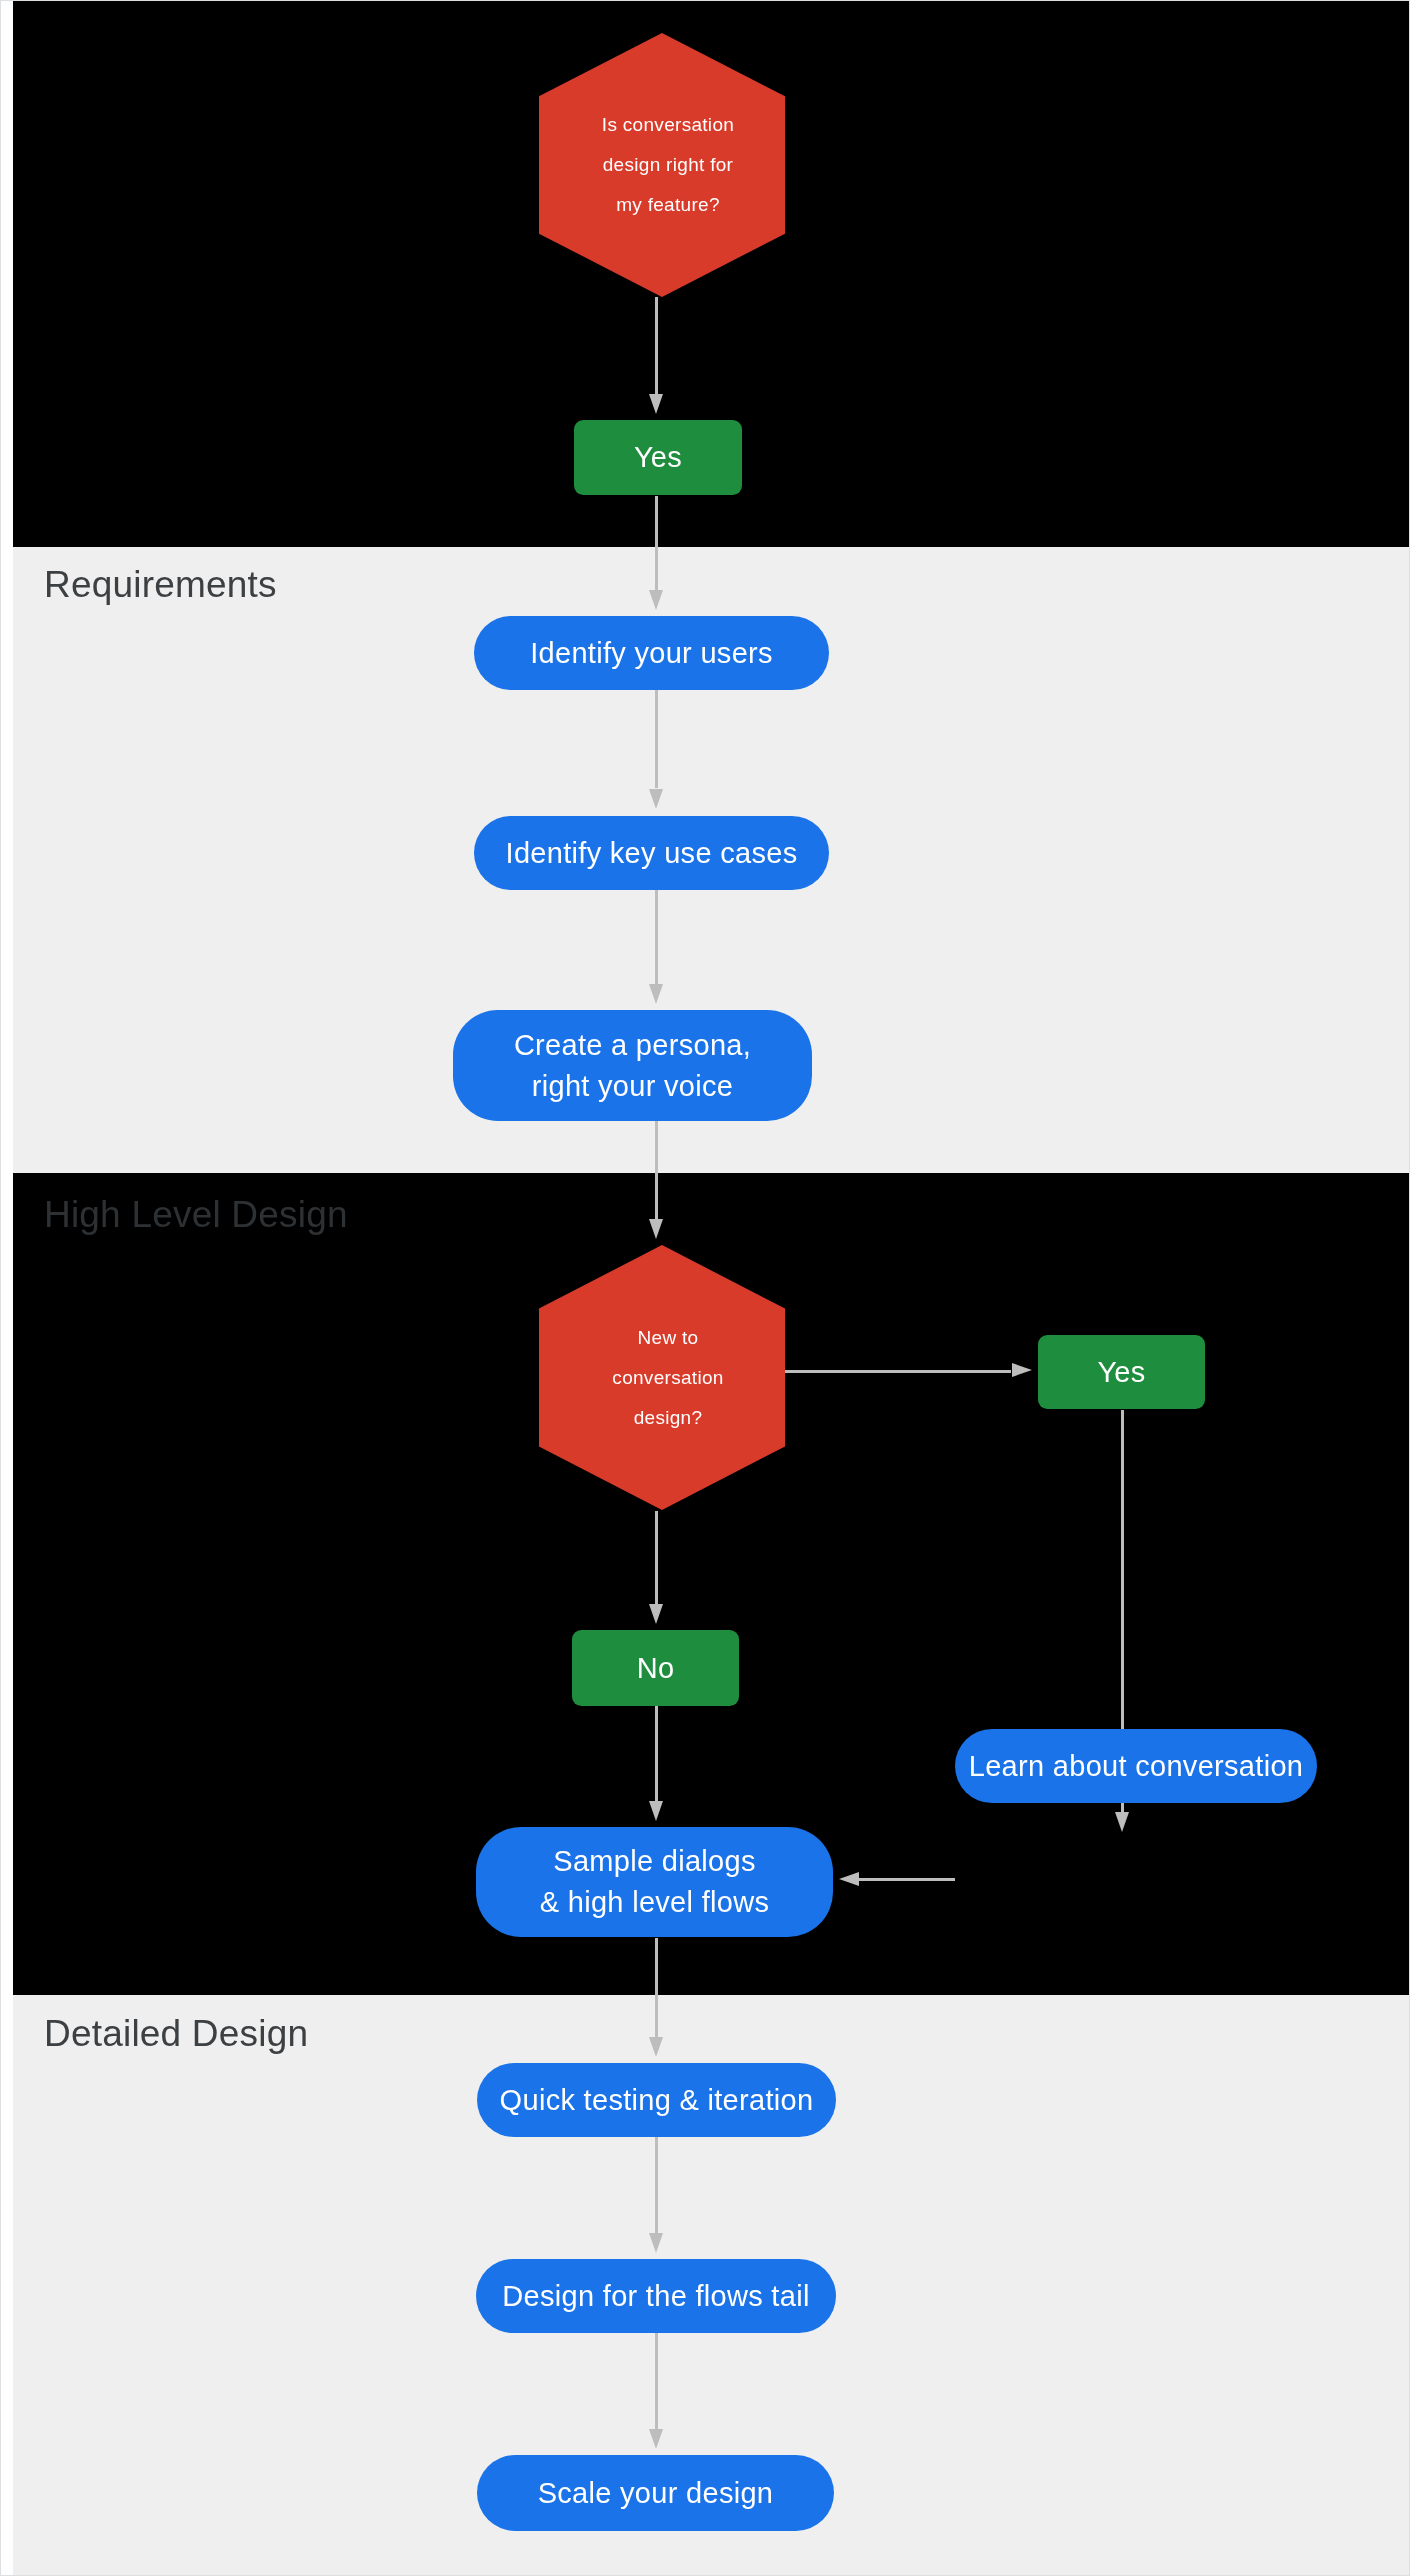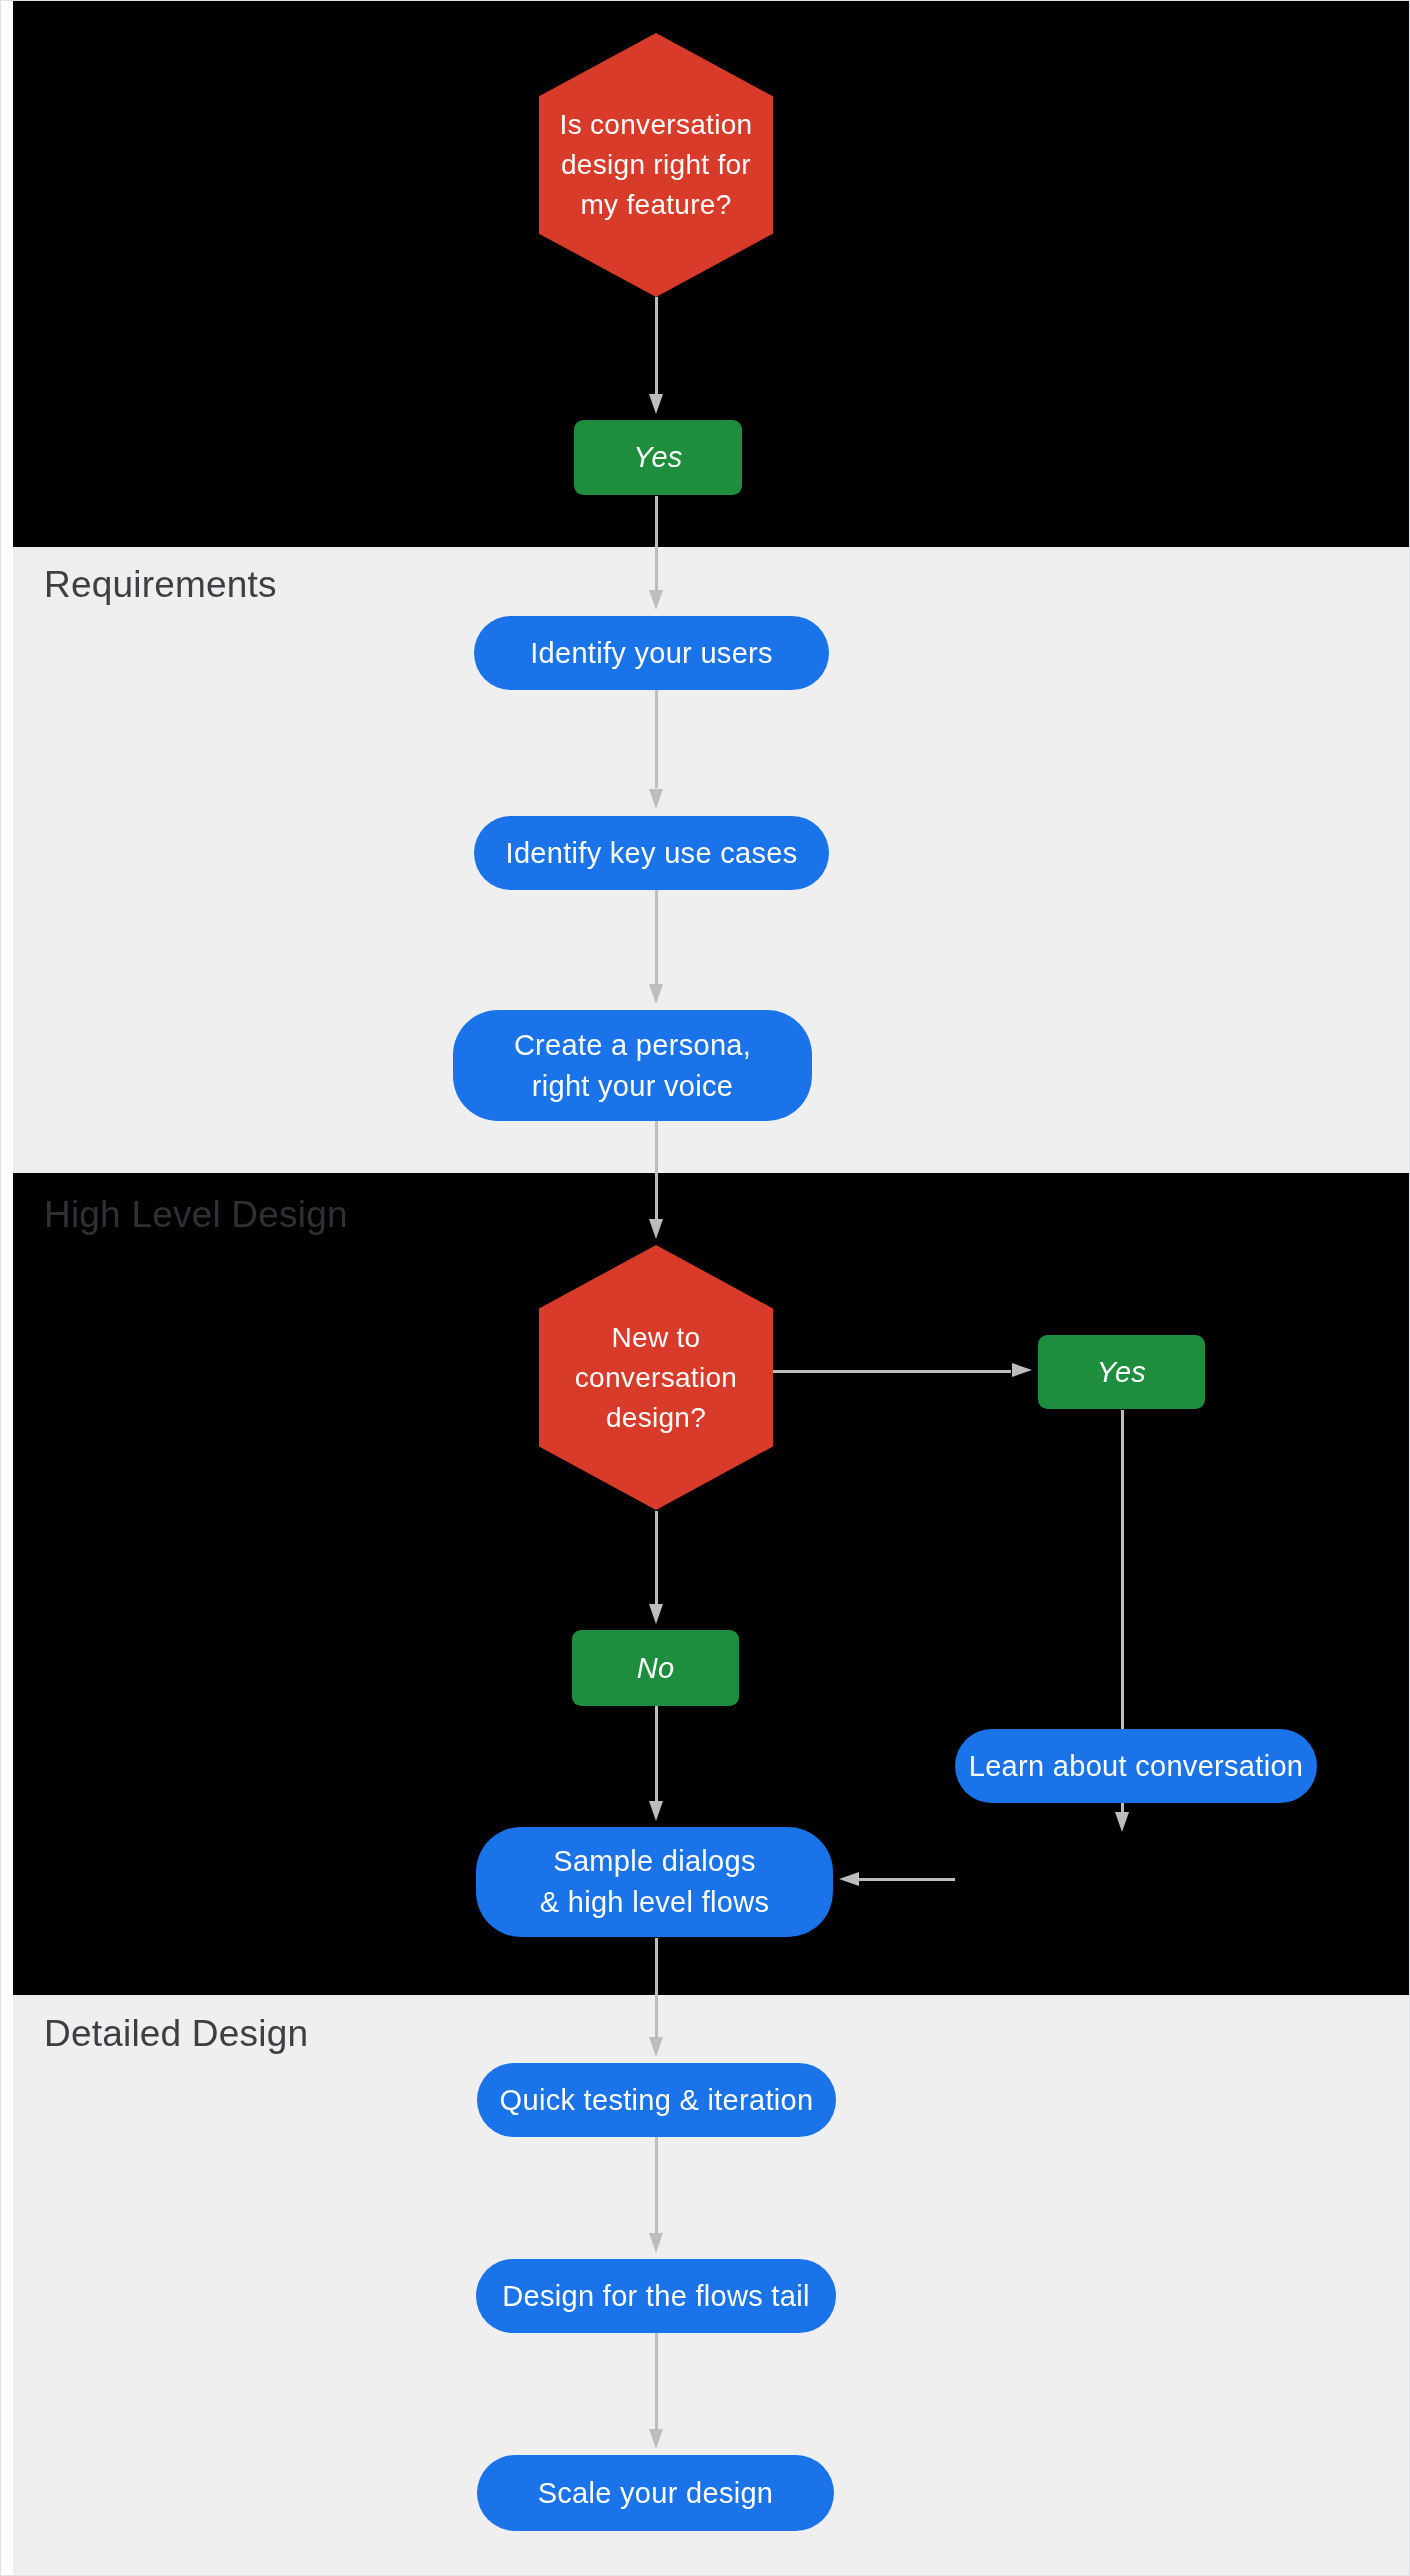--- a/index.html
+++ b/index.html
@@ -27,32 +27,31 @@
     display:flex;flex-direction:column;align-items:center;justify-content:center;
     color:var(--node-text,#fff);
     font-weight:500;
     text-align:center;
     letter-spacing:0.3px;
   }
   .node span{display:block;}
   .hex{
     background:var(--node-red,#D93B2B);
     clip-path:polygon(50% 0%, 100% 24%, 100% 76%, 50% 100%, 0% 76%, 0% 24%);
-    font-size:28px;line-height:40px;
+    font-size:19px;line-height:40px;padding-left:12px;
   }
   .pill{
     background:var(--node-blue,#1A73E8);
     border-radius:45px;
     font-size:29px;line-height:41px;
   }
   .answer{
     background:var(--node-green,#1E8E3E);
     border-radius:9.3px;
     font-size:29px;
-    font-style:italic;
   }
   #connectors{position:absolute;left:0;top:0;width:100%;height:100%;pointer-events:none;}
   .cline{position:absolute;background:var(--connector,#BDBDBD);}
   .chead{position:absolute;width:0;height:0;}
 </style>
 </head>
 <body>
 
 <div class="frame">
 

